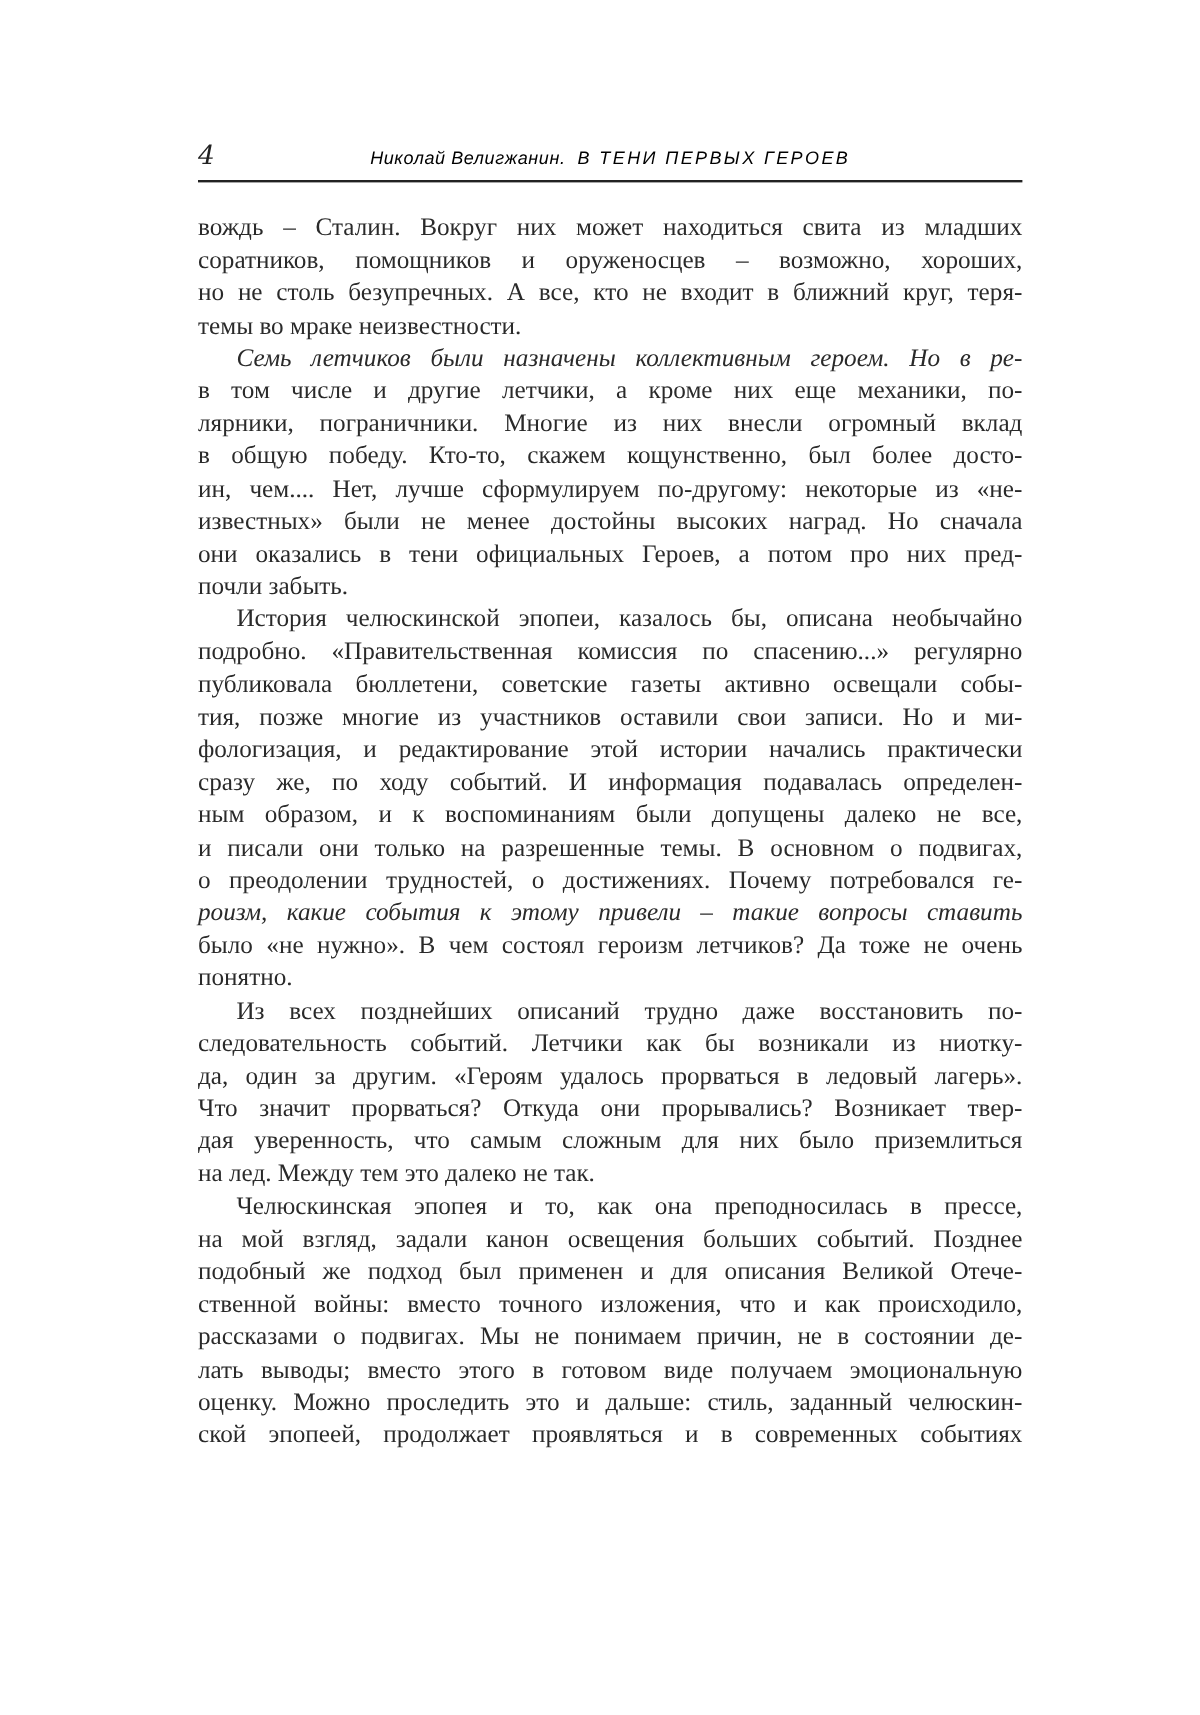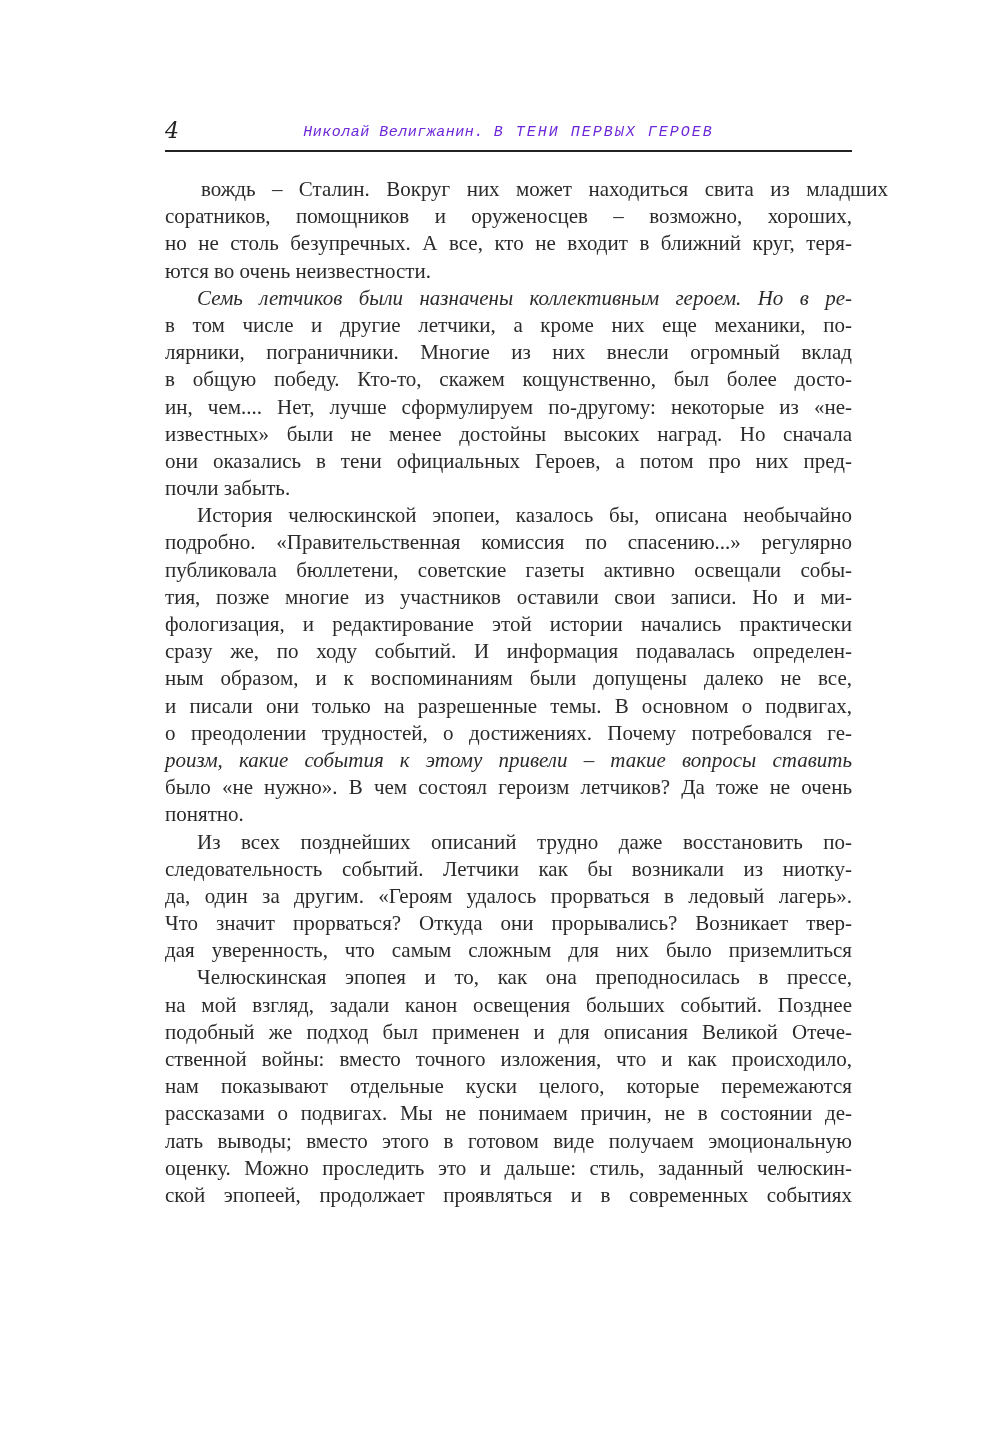--- a/index.html
+++ b/index.html
@@ -1,20 +1,20 @@
 <!DOCTYPE html>
 <html><head>
 <meta charset="utf-8">
 <style>
   html, body { margin: 0; padding: 0; background: #ffffff; }
   body { width: 1000px; height: 1429px; position: relative; overflow: hidden; }
   .page { position: absolute; left: 165px; top: 0; width: 687px; }
   .header { position: absolute; left: 0; top: 118px; width: 687px; height: 30px; }
   .page-num { position: absolute; left: 0; top: 0; font-family: "DejaVu Serif", serif; font-style: italic; font-size: 22px; color: #222; }
-  .running-head { position: absolute; left: 0; width: 687px; top: 6px; text-align: center; font-family: Liberation Mono, monospace; font-style: italic; font-size: 15px; color: #6d28d9; letter-spacing: 0.5px; }
+  .running-head { position: absolute; left: 0; width: 687px; top: 6px; text-align: center; font-family: Liberation Sans, sans-serif; font-style: italic; font-size: 15px; color: #000000; letter-spacing: 0.5px; }
   .running-head .title { letter-spacing: 2px; margin-left: 10px; }
   .rule { position: absolute; left: 0; top: 150px; width: 687px; height: 2px; background: #222; }
   .body { position: absolute; left: 0; top: 176px; width: 687px; font-family: "Liberation Serif", serif; font-size: 21px; color: #2a2a2a; }
   .line { display: block; height: 27.2px; line-height: 27.2px; text-align: justify; text-align-last: justify; white-space: nowrap; overflow: visible; }
   .line.last { text-align-last: left; }
   .line.indent { padding-left: 32px; }
   .line span.t { display: inline-block; width: 100%; text-align: justify; text-align-last: justify; white-space: normal; }
   .line.last span.t { text-align-last: left; }
 </style>
 </head>
@@ -25,24 +25,24 @@
     <span class="page-num">4</span>
     <div class="running-head">
       <span>Николай Велигжанин.</span><span class="title">В ТЕНИ ПЕРВЫХ ГЕРОЕВ</span>
     </div>
   </div>
   <div class="rule"></div>
 
   <div class="body" id="body">
 
     <div>
-      <div class="line"><span class="t" style="white-space: normal; margin-left: 36px;">вождь – Сталин. Вокруг них может находиться свита из младших</span></div>
+      <div class="line"><span class="t" style="white-space: normal;">вождь – Сталин. Вокруг них может находиться свита из младших</span></div>
       <div class="line"><span class="t" style="white-space: normal;">соратников, помощников и оруженосцев – возможно, хороших,</span></div>
       <div class="line"><span class="t" style="white-space: normal;">но не столь безупречных. А все, кто не входит в ближний круг, теря-</span></div>
-      <div class="line last"><span class="t" style="white-space: normal;">ются во очень неизвестности.</span></div>
+      <div class="line last"><span class="t" style="white-space: normal;">темы во мраке неизвестности.</span></div>
     </div>
 
     <div>
       <div class="line indent"><span class="t" style="white-space: normal; font-style: italic;">Семь летчиков были назначены коллективным героем. Но в ре-</span></div>
       <div class="line"><span class="t" style="white-space: normal;">в том числе и другие летчики, а кроме них еще механики, по-</span></div>
       <div class="line"><span class="t" style="white-space: normal;">лярники, пограничники. Многие из них внесли огромный вклад</span></div>
       <div class="line"><span class="t" style="white-space: normal;">в общую победу. Кто-то, скажем кощунственно, был более досто-</span></div>
       <div class="line"><span class="t" style="white-space: normal;">ин, чем.... Нет, лучше сформулируем по-другому: некоторые из «не-</span></div>
       <div class="line"><span class="t" style="white-space: normal;">известных» были не менее достойны высоких наград. Но сначала</span></div>
       <div class="line"><span class="t" style="white-space: normal;">они оказались в тени официальных Героев, а потом про них пред-</span></div>
@@ -63,27 +63,27 @@
       <div class="line"><span class="t" style="white-space: normal;">было «не нужно». В чем состоял героизм летчиков? Да тоже не очень</span></div>
       <div class="line last"><span class="t" style="white-space: normal;">понятно.</span></div>
     </div>
 
     <div>
       <div class="line indent"><span class="t" style="white-space: normal;">Из всех позднейших описаний трудно даже восстановить по-</span></div>
       <div class="line"><span class="t" style="white-space: normal;">следовательность событий. Летчики как бы возникали из ниотку-</span></div>
       <div class="line"><span class="t" style="white-space: normal;">да, один за другим. «Героям удалось прорваться в ледовый лагерь».</span></div>
       <div class="line"><span class="t" style="white-space: normal;">Что значит прорваться? Откуда они прорывались? Возникает твер-</span></div>
       <div class="line"><span class="t" style="white-space: normal;">дая уверенность, что самым сложным для них было приземлиться</span></div>
+      <div class="line last"><span class="t" style="white-space: normal;">на лед. Между тем это далеко не так.</span></div>
     </div>
 
     <div>
       <div class="line indent"><span class="t" style="white-space: normal;">Челюскинская эпопея и то, как она преподносилась в прессе,</span></div>
       <div class="line"><span class="t" style="white-space: normal;">на мой взгляд, задали канон освещения больших событий. Позднее</span></div>
       <div class="line"><span class="t" style="white-space: normal;">подобный же подход был применен и для описания Великой Отече-</span></div>
       <div class="line"><span class="t" style="white-space: normal;">ственной войны: вместо точного изложения, что и как происходило,</span></div>
-      <div class="line"><span class="t" style="white-space: normal;">нам показывают отдельные куски целого, которые перемежаются</span></div>
       <div class="line"><span class="t" style="white-space: normal;">рассказами о подвигах. Мы не понимаем причин, не в состоянии де-</span></div>
       <div class="line"><span class="t" style="white-space: normal;">лать выводы; вместо этого в готовом виде получаем эмоциональную</span></div>
       <div class="line"><span class="t" style="white-space: normal;">оценку. Можно проследить это и дальше: стиль, заданный челюскин-</span></div>
       <div class="line"><span class="t" style="white-space: normal;">ской эпопеей, продолжает проявляться и в современных событиях</span></div>
     </div>
   </div>
 </div>
 
 </body></html>

